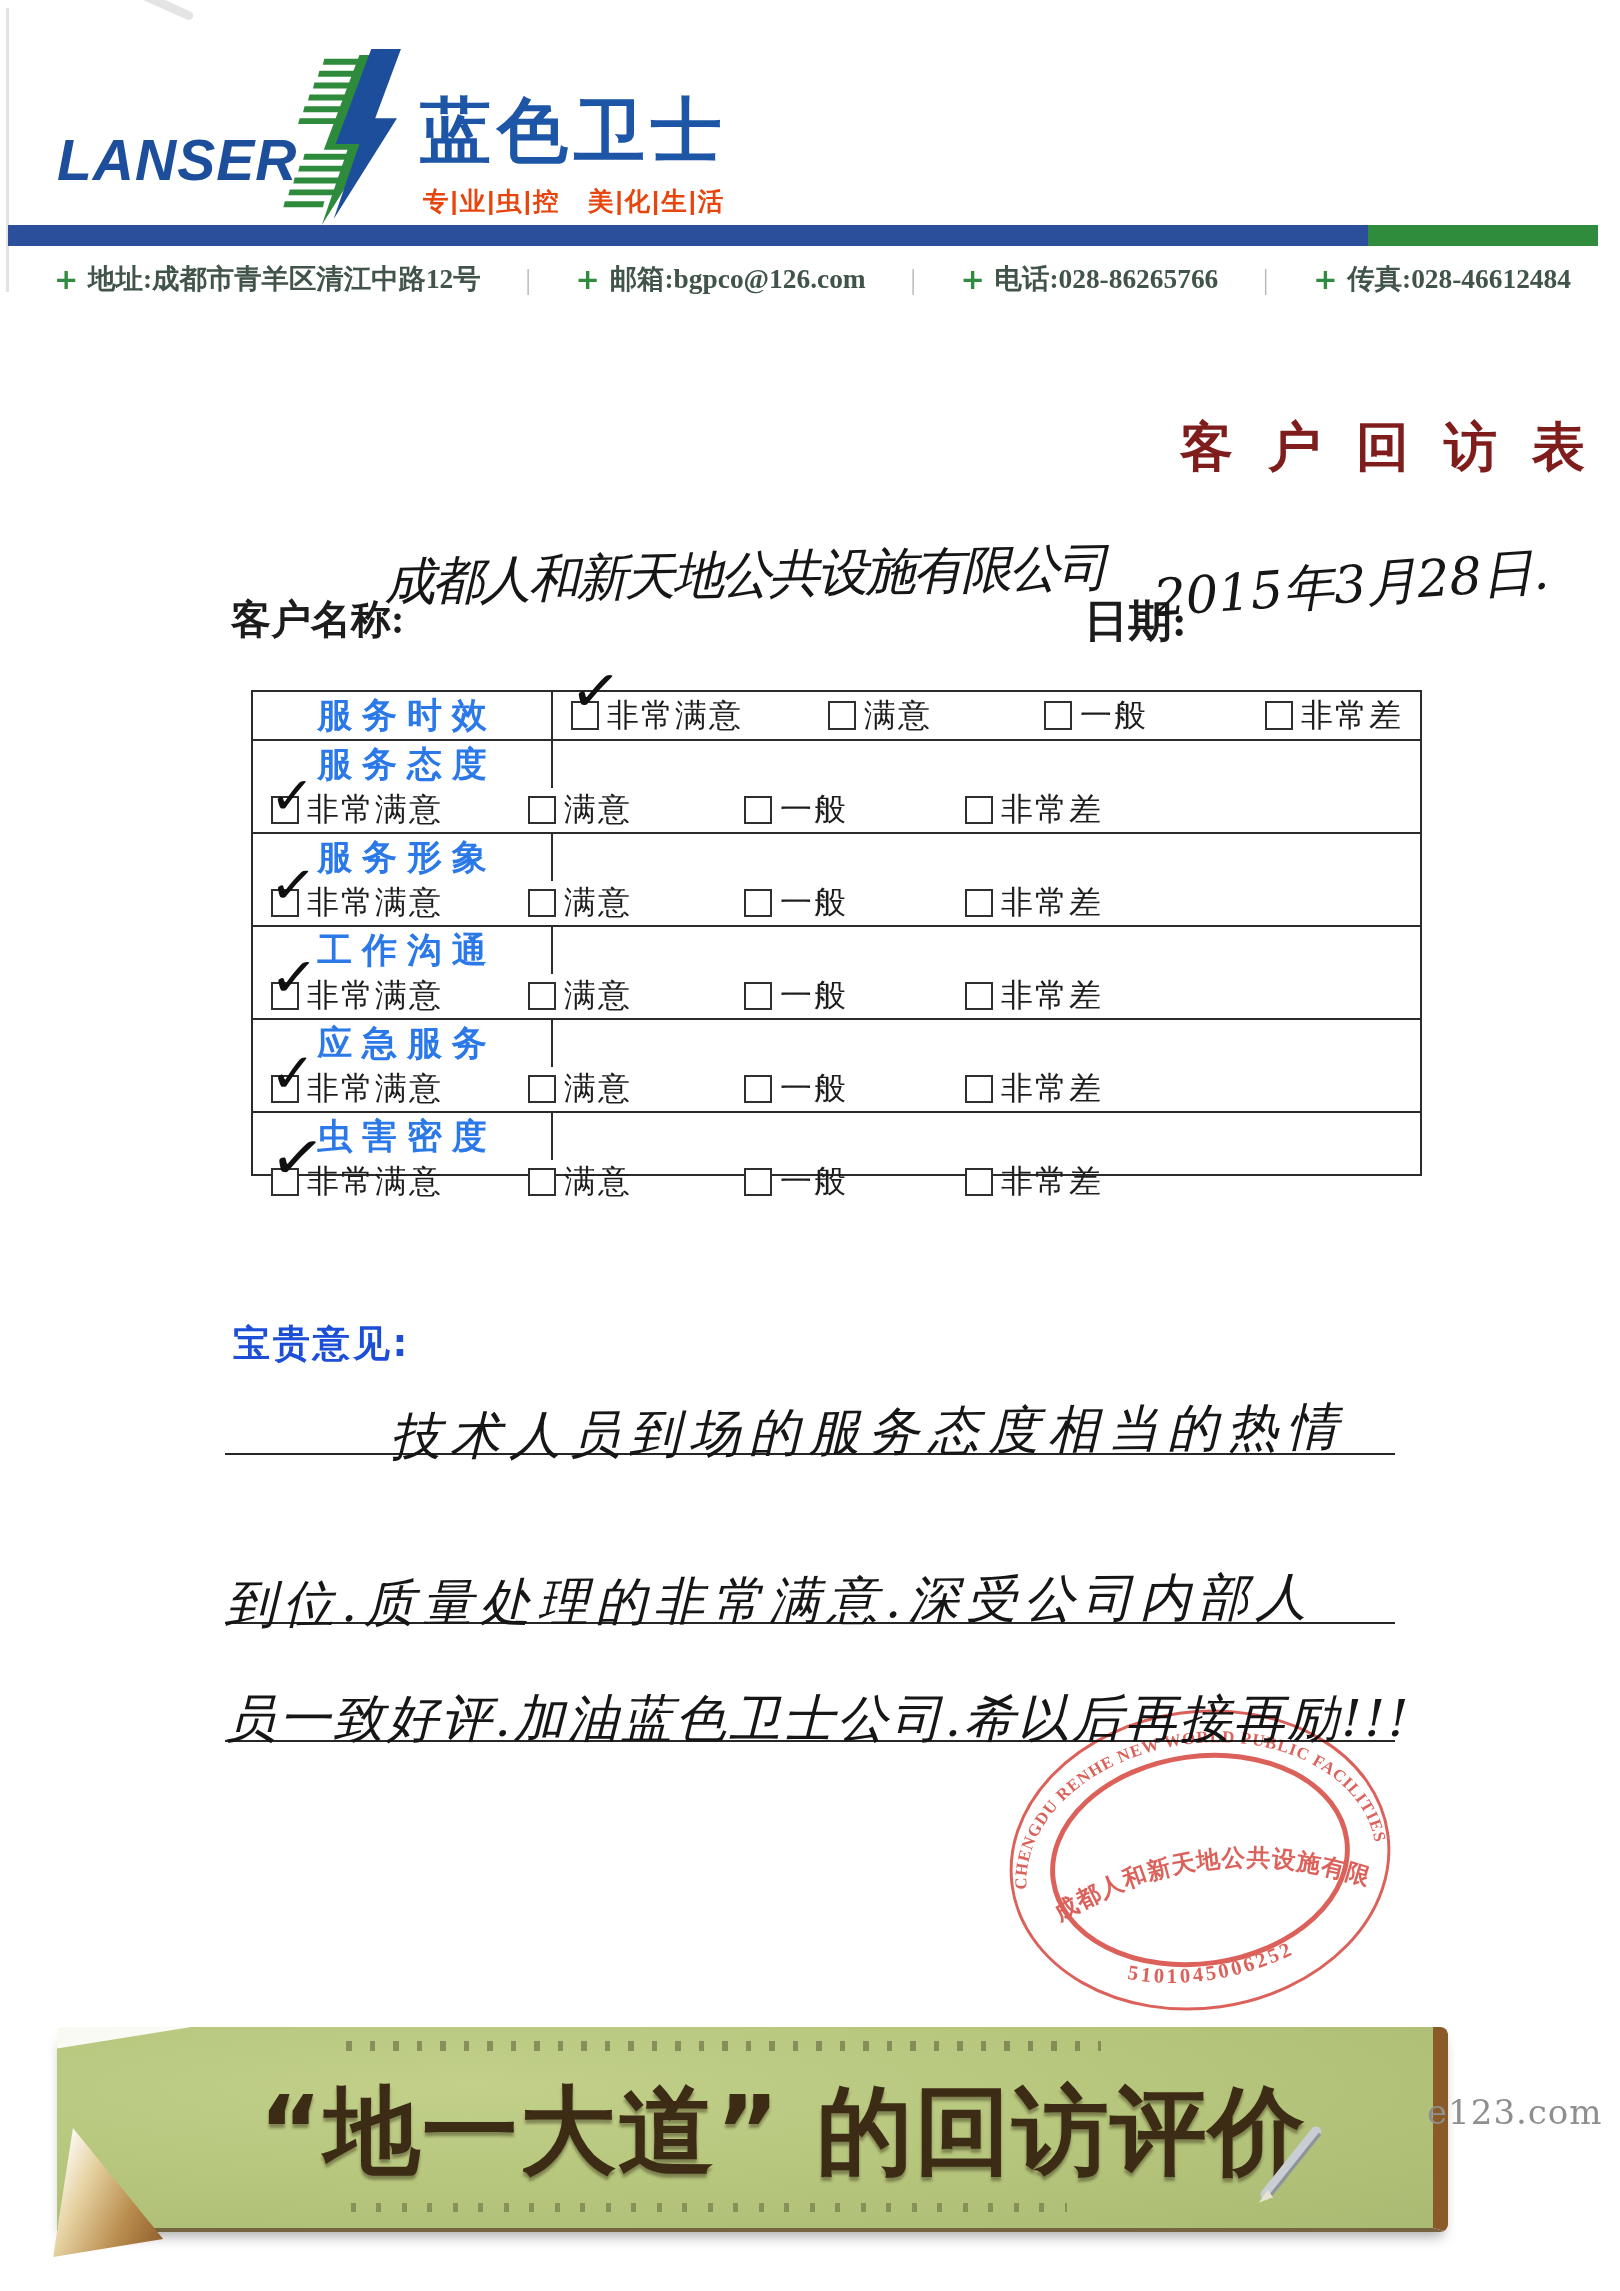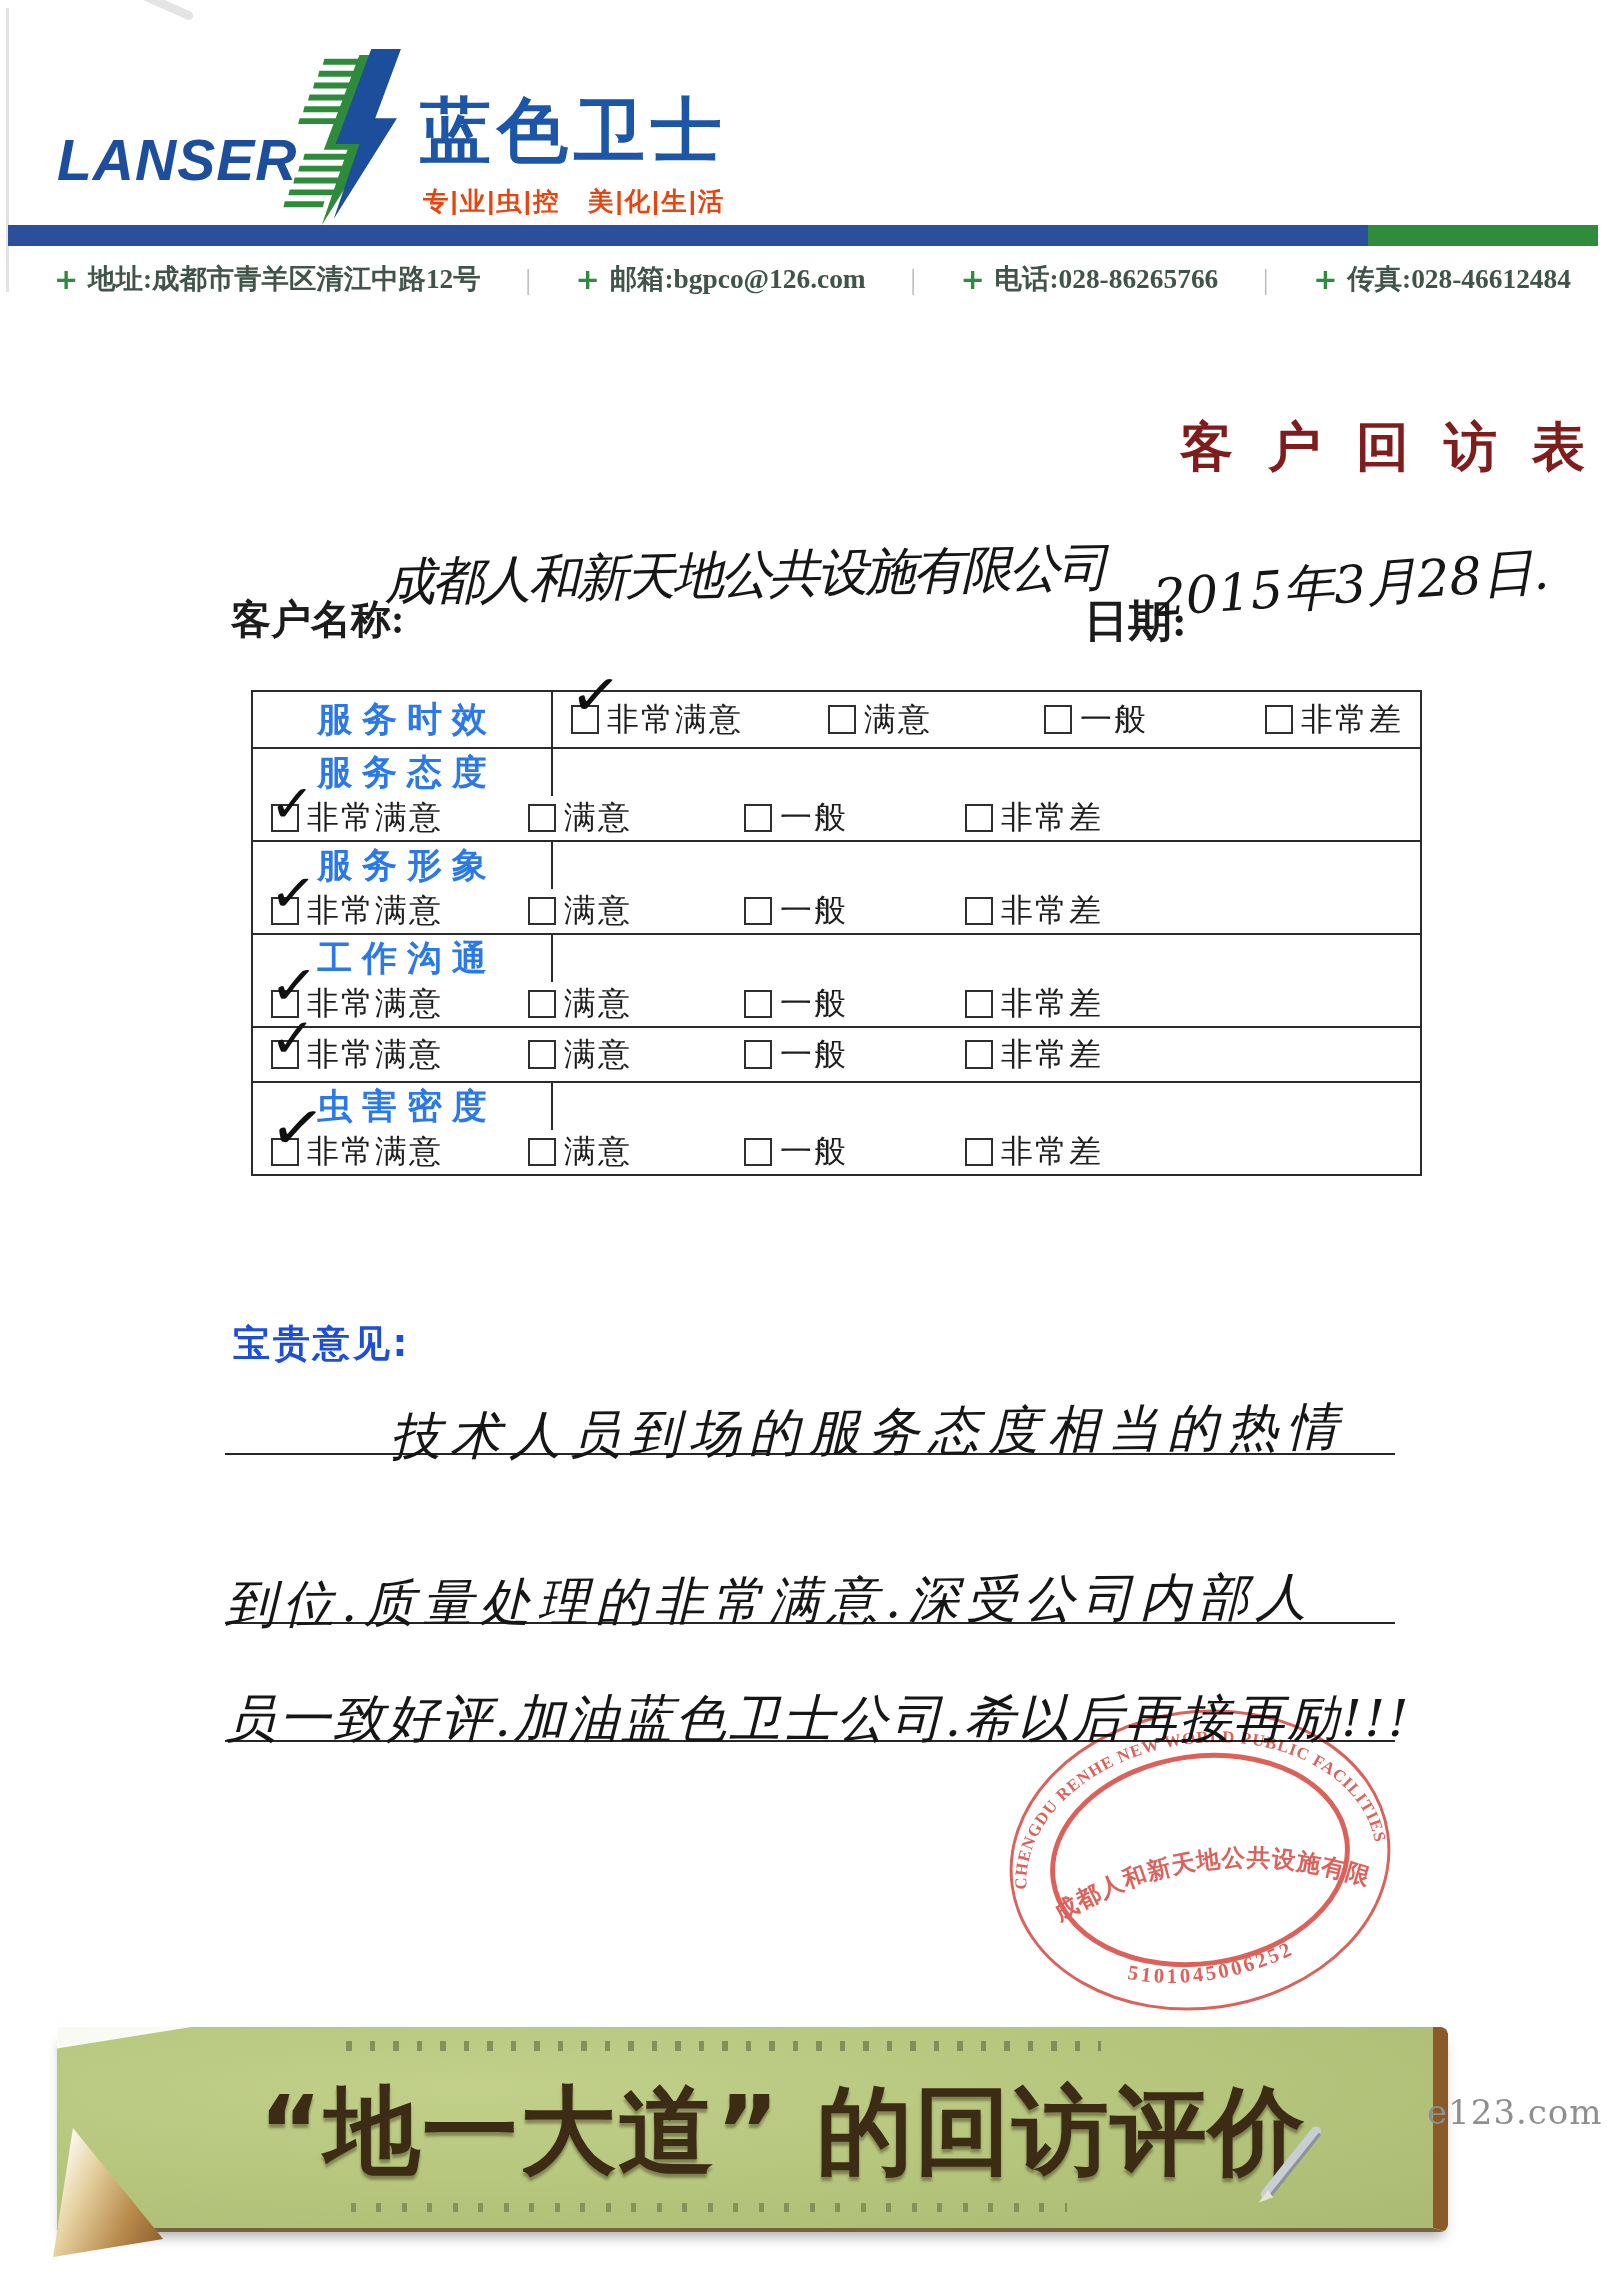--- a/index.html
+++ b/index.html
@@ -263,20 +263,21 @@
             <span class="optlabel">一般</span>
           </div>
         <div class="opt opt4">
             <span class="cb"></span>
             <span class="optlabel">非常差</span>
           </div>
       </div>
     </div>
 
     <div class="trow">
+      <div class="tlabel">应急服务</div>
       <div class="topts">
         <div class="opt opt1">
             <span class="cb">
               <span class="tick">✓</span>
             </span>
             <span class="optlabel">非常满意</span>
           </div>
         <div class="opt opt2">
             <span class="cb"></span>
             <span class="optlabel">满意</span>

